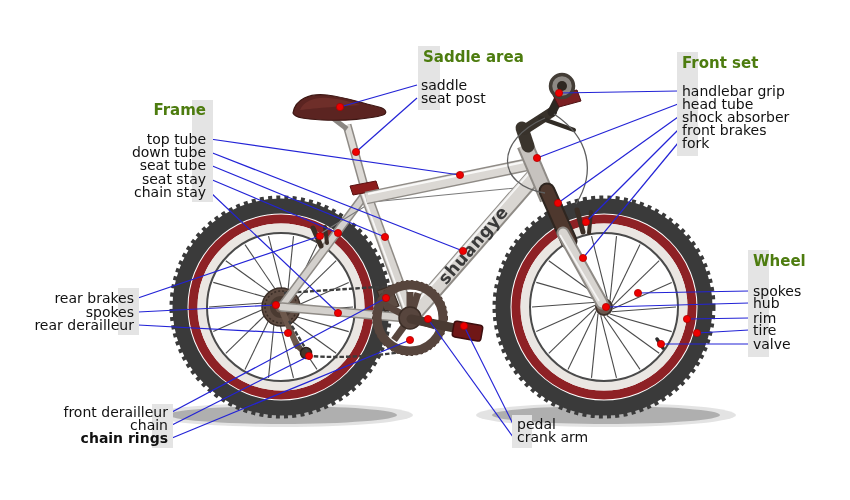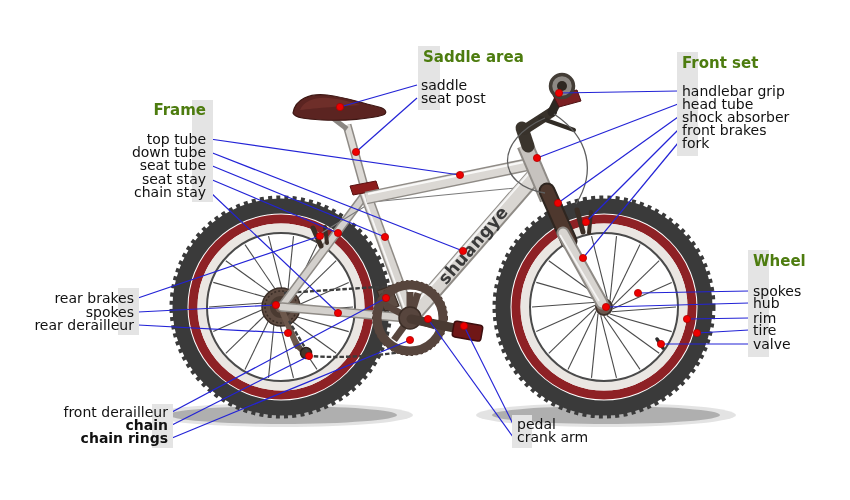--- a/index.html
+++ b/index.html
@@ -278,19 +278,19 @@
       <div class="part-label" style="left: 753px; top: 296px;">hub</div>
       <div class="part-label" style="left: 753px; top: 311px;">rim</div>
       <div class="part-label" style="left: 753px; top: 323px;">tire</div>
       <div class="part-label" style="left: 753px; top: 337px;">valve</div>
       <div class="label-bar" style="left: 118px; top: 288px; width: 21px; height: 47px; background: rgb(228, 228, 228);"></div>
       <div class="part-label align-right" style="right: 716px; top: 291px;">rear brakes</div>
       <div class="part-label align-right" style="right: 716px; top: 305px;">spokes</div>
       <div class="part-label align-right" style="right: 716px; top: 318px;">rear derailleur</div>
       <div class="label-bar" style="left: 152px; top: 404px; width: 21px; height: 44px; background: rgb(228, 228, 228);"></div>
       <div class="part-label align-right" style="right: 682px; top: 405px;">front derailleur</div>
-      <div class="part-label align-right" style="right: 682px; top: 418px; font-weight: bold;">chain</div>
+      <div class="part-label align-right" style="right: 682px; top: 418px;">chain</div>
       <div class="part-label align-right" style="right: 682px; top: 431px; font-weight: bold;">chain rings</div>
       <div class="label-bar" style="left: 512px; top: 415px; width: 20px; height: 33px; background: rgb(228, 228, 228);"></div>
       <div class="part-label" style="left: 517px; top: 417px;">pedal</div>
       <div class="part-label" style="left: 517px; top: 430px;">crank arm</div>
     </div>
 </div>
 
 </body></html>

